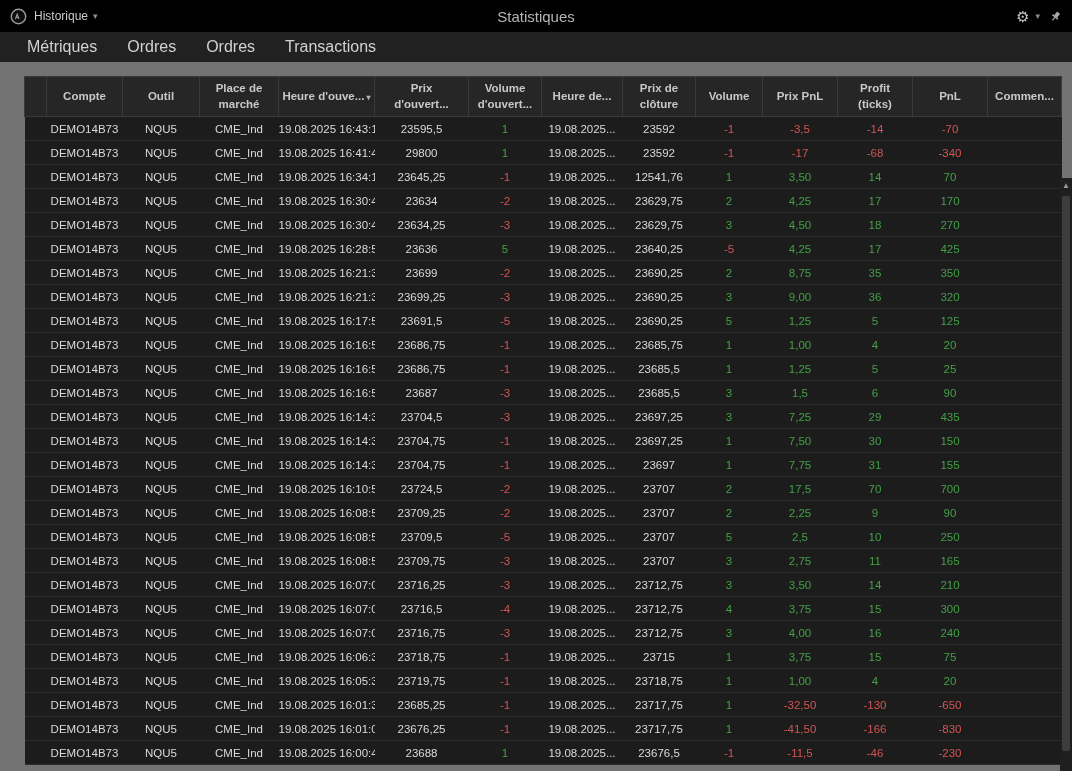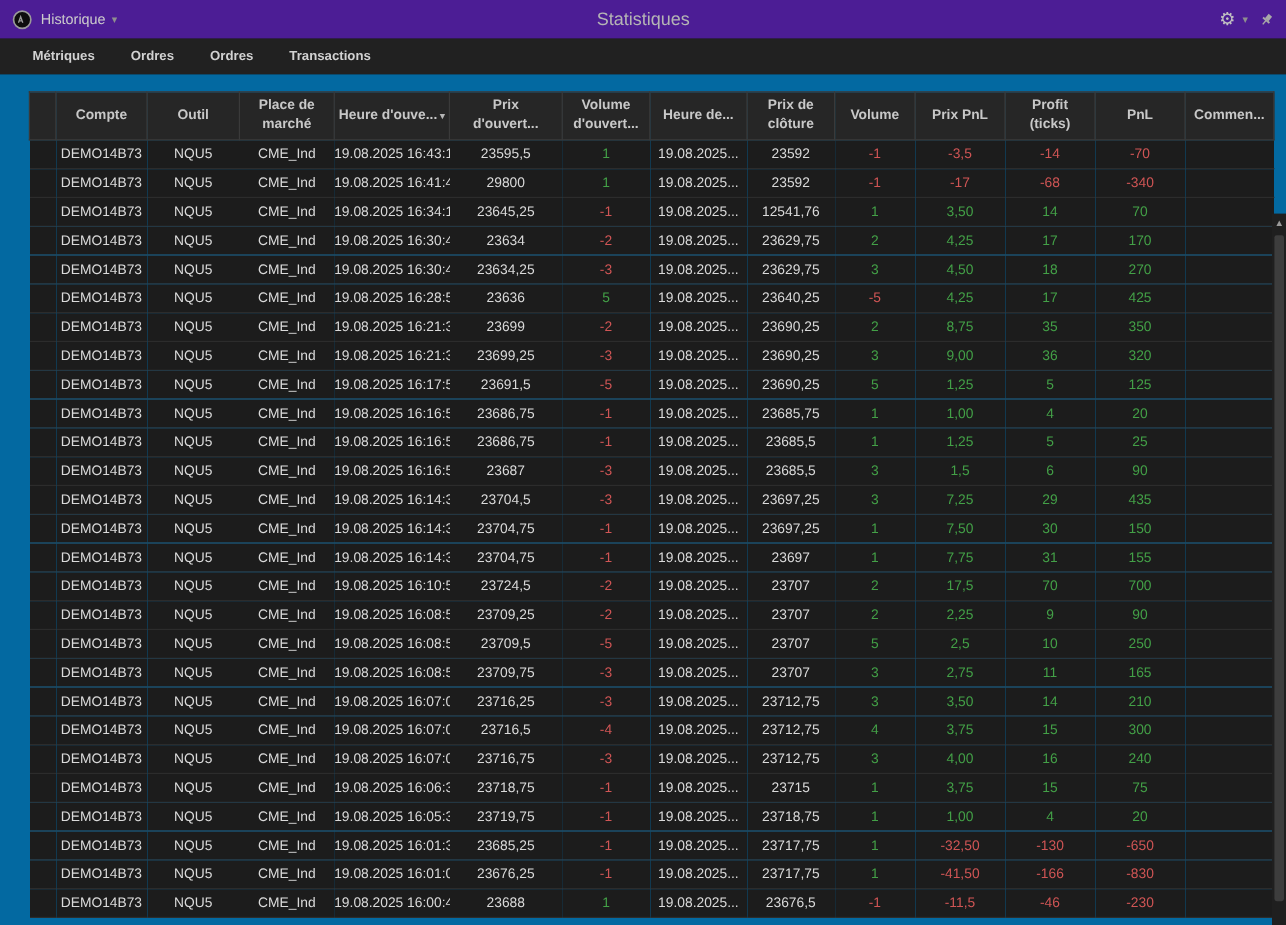--- a/index.html
+++ b/index.html
@@ -6,38 +6,38 @@
   * { margin:0; padding:0; box-sizing:border-box; }
   html,body { width:1072px; height:771px; overflow:hidden; }
   body {
     background:#1a1a1a;
     font-family:"Liberation Sans", sans-serif;
     position:relative;
     color:#d8d8d8;
   }
 
   
-  .titlebar { height:32px; background:#4c1d95; display:flex; align-items:center; padding:0 10px; position:relative; }
+  .titlebar { height:32px; background:#000000; display:flex; align-items:center; padding:0 10px; position:relative; }
   .titlebar-left { display:flex; align-items:center; gap:7px; z-index:2; }
   .logo-icon { display:flex; align-items:center; }
   .menu-btn { display:flex; align-items:center; gap:5px; cursor:default; }
   .menu-label { font-size:12px; color:#cccccc; }
   .chevron { font-size:9px; color:#8f8f8f; line-height:1; }
   .titlebar-title { position:absolute; left:0; right:0; top:0; height:32px; display:flex; align-items:center; justify-content:center; font-size:15px; color:#b5b5b5; }
   .titlebar-right { margin-left:auto; display:flex; align-items:center; gap:6px; z-index:2; }
   .gear-btn { font-size:15px; color:#c2c2c2; line-height:1; }
   .pin-btn { display:flex; margin-left:3px; }
 
   
   .tabbar { height:30px; background:#212121; display:flex; align-items:stretch; padding-left:12px; }
-  .tab { display:flex; align-items:center; padding:0 15px; font-size:11px; color:#d2d2d2; cursor:default;font-weight:bold; }
+  .tab { display:flex; align-items:center; padding:0 15px; font-size:16px; color:#d2d2d2; cursor:default; }
   .tab.active { color:var(--accent); background:#0f2430; box-shadow:inset 0 -2px 0 #2b7fc2; }
 
   
-  .content { position:absolute; top:62px; left:0; right:0; bottom:0; background:#0369a1; }
+  .content { position:absolute; top:62px; left:0; right:0; bottom:0; background:#737373; }
   .table-area { position:absolute; left:24px; top:14px; }
   table { border-collapse:collapse; table-layout:fixed; width:1037px; }
   col:nth-child(1){width:22px} col:nth-child(2){width:76px} col:nth-child(3){width:77px}
   col:nth-child(4){width:79px} col:nth-child(5){width:96px} col:nth-child(6){width:94px}
   col:nth-child(7){width:73px} col:nth-child(8){width:81px} col:nth-child(9){width:73px}
   col:nth-child(10){width:67px} col:nth-child(11){width:75px} col:nth-child(12){width:75px}
   col:nth-child(13){width:75px} col:nth-child(14){width:74px}
   thead th {
     height:40px; background:#262626; border:1px solid #3a3a3a; color:#c8c8c8;
     font-size:11.5px; font-weight:bold; text-align:center; vertical-align:middle;

